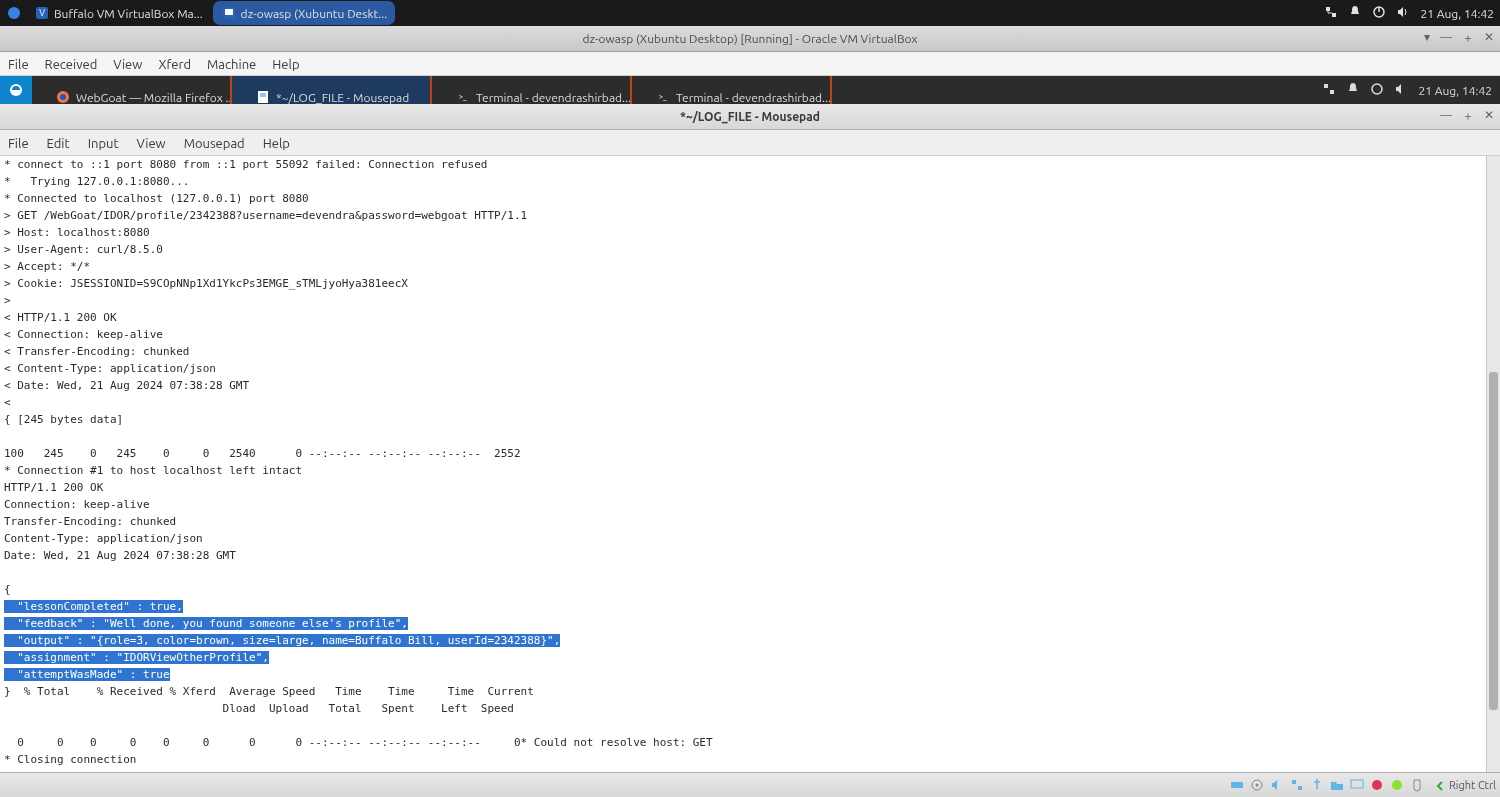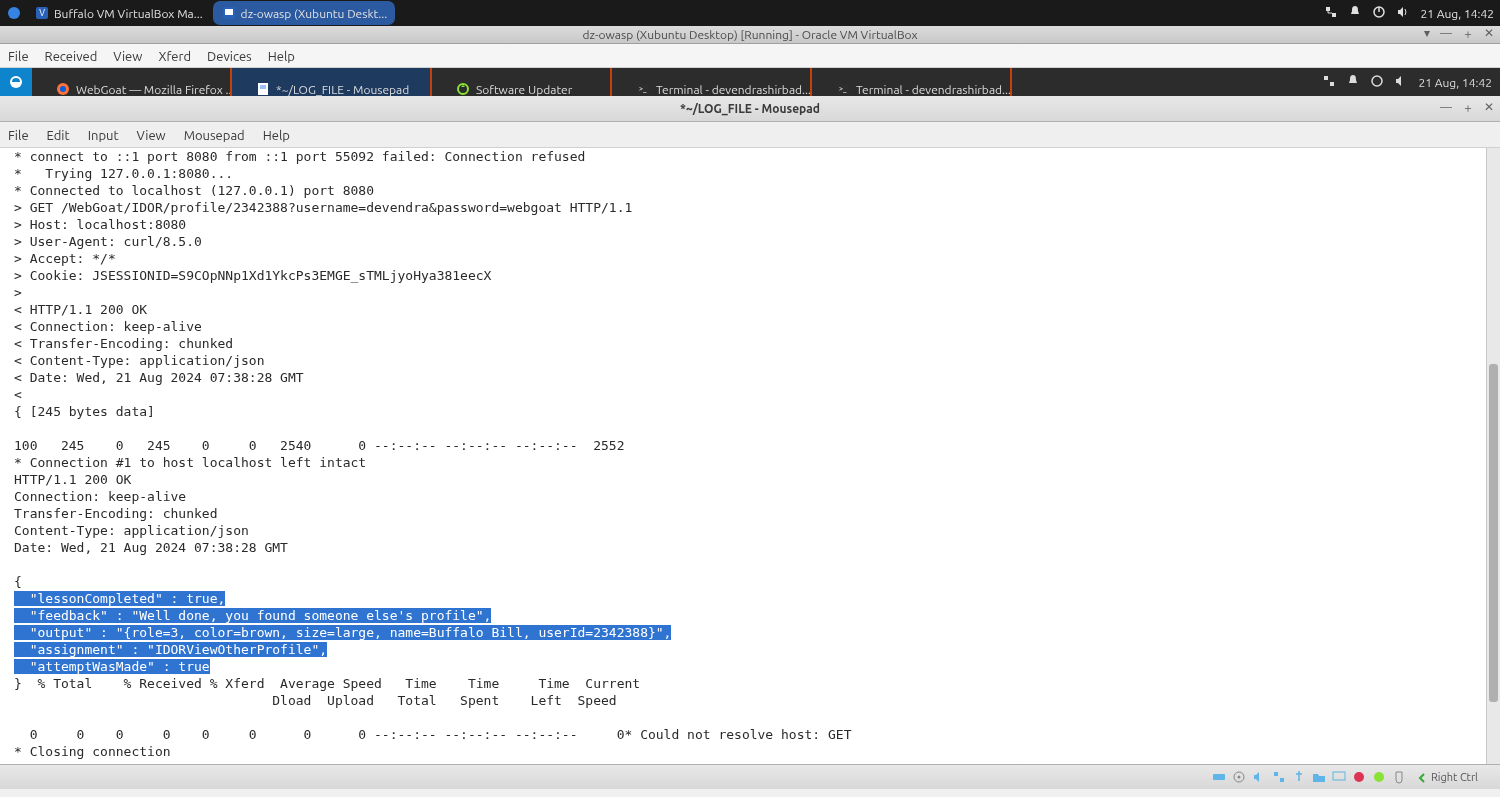--- a/index.html
+++ b/index.html
@@ -28,21 +28,21 @@
 .host-panel .task {
   display: flex; align-items: center;
   padding: 4px 8px; margin-right: 2px;
   background: transparent;
 }
 .host-panel .task.active { background: #2c5aa0; border-radius: 7px; }
 .host-panel .spacer { flex: 1; }
 .host-tray { display: flex; align-items: center; gap: 10px; color: #e0e0e0; }
 
 .vb-title {
-  height: 18px;
+  height: 26px;
   background: linear-gradient(#dcdcdc, #c8c8c8);
   color: #4a4a4a;
   display: flex; align-items: center; justify-content: center;
   font-size: 12px;
   position: relative;
   border-bottom: 1px solid #a0a0a0;
 }
 .vb-title .ctrls { position: absolute; right: 6px; display: flex; gap: 10px; color: #606060; }
 
 .vb-menu {
@@ -102,26 +102,26 @@
 
 .editor-wrap {
   height: 616px;
   background: #ffffff;
   display: flex;
   position: relative;
 }
 .editor {
   flex: 1;
   font-family: "DejaVu Sans Mono", "Courier New", monospace;
-  font-size: 13px;
+  font-size: 11px;
   line-height: 17px;
   color: #2a2a2a;
   white-space: pre;
   overflow: hidden;
-  padding-left: 14px;
+  padding-left: 4px;
 }
 .editor .sel {
   background: #2f74d0;
   color: #ffffff;
 }
 .scrollbar {
   width: 14px;
   background: #e8e8e8;
   border-left: 1px solid #c8c8c8;
   position: relative;
@@ -132,21 +132,21 @@
   top: 35%; height: 55%;
   background: #b0b0b0;
   border-radius: 3px;
 }
 
 .vb-status {
   height: 25px;
   background: linear-gradient(#e8e8e8, #d8d8d8);
   border-top: 1px solid #b0b0b0;
   display: flex; align-items: center;
-  padding: 0 22px; gap: 4px;
+  padding: 0 4px; gap: 4px;
   font-size: 11px;
   color: #555;
 }
 .vb-status .spacer { flex: 1; }
 .vb-status .ic { width:16px; height:16px; display:inline-flex; align-items:center; justify-content:center; }
 </style>
 </head>
 <body>
 
 <div class="host-panel">
@@ -211,21 +211,21 @@
     <span>＋</span>
     <span>✕</span>
   </div>
 </div>
 
 <div class="vb-menu">
   <span class="item">File</span>
   <span class="item">Received</span>
   <span class="item">View</span>
   <span class="item">Xferd</span>
-  <span class="item">Devices</span>
+  <span class="item">Machine</span>
   <span class="item">Help</span>
 </div>
 
 <div class="guest-panel">
   <div class="launcher">
     <svg width="16" height="16" viewBox="0 0 16 16">
         <circle cx="8" cy="8" r="6" fill="#fff"></circle>
         <path d="M4 8 a4 4 0 0 1 8 0" fill="#0e84cc"></path>
       </svg>
   </div>
@@ -240,29 +240,20 @@
   </div>
   <div class="taskbtn active">
     <span class="ic">
         <svg width="14" height="14" viewBox="0 0 14 14">
           <rect x="2" y="1" width="10" height="12" fill="#fff"></rect>
           <line x1="4" y1="4" x2="10" y2="4" stroke="#3584e4"></line>
           <line x1="4" y1="6" x2="10" y2="6" stroke="#3584e4"></line>
         </svg>
       </span>
     <span>*~/LOG_FILE - Mousepad</span>
-  </div>
-  <div class="taskbtn">
-    <span class="ic">
-        <svg width="14" height="14" viewBox="0 0 14 14">
-          <circle cx="7" cy="7" r="5" fill="none" stroke="#8ae234" stroke-width="2"></circle>
-          <path d="M7 3 l2 2 h-4 z" fill="#8ae234"></path>
-        </svg>
-      </span>
-    <span>Software Updater</span>
   </div>
   <div class="taskbtn">
     <span class="ic">
         <svg width="14" height="14" viewBox="0 0 14 14">
           <rect x="1" y="2" width="12" height="10" fill="#2e2e2e"></rect>
           <text x="3" y="9" font-size="7" fill="#fff">&gt;_</text>
         </svg>
       </span>
     <span>Terminal - devendrashirbad...</span>
   </div>

